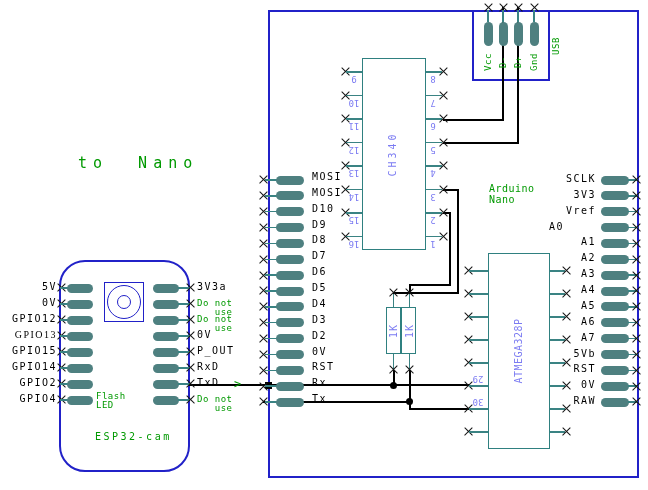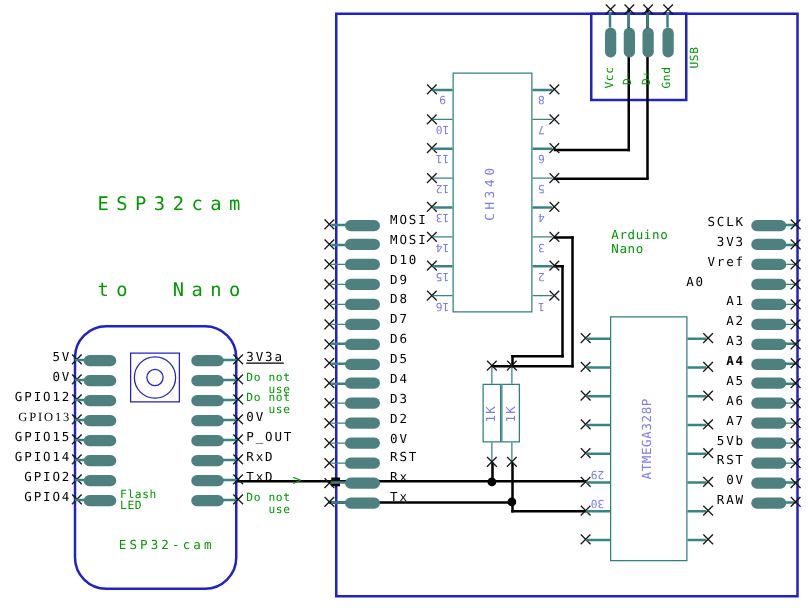--- a/index.html
+++ b/index.html
@@ -36,21 +36,20 @@
   .box-blue{position:absolute;border:2px solid #2121c8;box-sizing:border-box;}
   .box-teal{position:absolute;border:1.5px solid #2f8080;box-sizing:border-box;background:#fff;}
   .arrow{position:absolute;color:#009900;font-size:12px;line-height:12px;}
 </style>
 </head>
 <body>
 
 <div id="canvas">
 
   <div class="title">
-    <div>ESP32cam</div>
     <div>to  Nano</div>
   </div>
 
   <div class="box-blue" style="left:268px;top:10px;width:371px;height:468px;"></div>
 
   <div class="box-blue" style="left:59px;top:260px;width:131px;height:212px;border-radius:26px;"></div>
   <div class="box-blue" style="left:104px;top:282px;width:40px;height:40px;border-width:1.5px;"></div>
   <div class="box-blue" style="left:107px;top:285px;width:34px;height:34px;border-width:1.5px;border-radius:50%;"></div>
   <div class="box-blue" style="left:117px;top:295px;width:14px;height:14px;border-width:1.5px;border-radius:50%;"></div>
   <div class="lbl green small" style="left:96px;top:392px;">Flash
@@ -126,21 +125,21 @@
     <div class="xmark" style="left: 56.5px; top: 379.5px;"></div>
     <div class="leadh" style="left: 60px; top: 383.25px; width: 8px;"></div>
     <div class="pinh" style="left: 67px; top: 379.5px; width: 26px;"></div>
     <div class="lbl right" style="left: 0px; top: 394px; width: 57px;">GPIO4</div>
     <div class="xmark" style="left: 56.5px; top: 395.5px;"></div>
     <div class="leadh" style="left: 60px; top: 399.25px; width: 8px;"></div>
     <div class="pinh" style="left: 67px; top: 395.5px; width: 26px;"></div>
     <div class="pinh" style="left: 153px; top: 283.5px; width: 26px;"></div>
     <div class="leadh" style="left: 178px; top: 287.25px; width: 12px;"></div>
     <div class="xmark" style="left: 185.5px; top: 283.5px;"></div>
-    <div class="lbl" style="left: 197px; top: 282px; text-decoration: underline;">3V3a</div>
+    <div class="lbl" style="left: 197px; top: 282px;">3V3a</div>
     <div class="pinh" style="left: 153px; top: 299.5px; width: 26px;"></div>
     <div class="leadh" style="left: 178px; top: 303.25px; width: 12px;"></div>
     <div class="xmark" style="left: 185.5px; top: 299.5px;"></div>
     <div class="lbl green small" style="left: 197px; top: 299px;">Do not
    use</div>
     <div class="pinh" style="left: 153px; top: 315.5px; width: 26px;"></div>
     <div class="leadh" style="left: 178px; top: 319.25px; width: 12px;"></div>
     <div class="xmark" style="left: 185.5px; top: 315.5px;"></div>
     <div class="lbl green small" style="left: 197px; top: 315px;">Do not
    use</div>
@@ -246,21 +245,21 @@
     <div class="leadh" style="left: 628px; top: 242.65px; width: 10px;"></div>
     <div class="xmark" style="left: 631.5px; top: 238.9px;"></div>
     <div class="lbl right" style="left: 538px; top: 253.3px; width: 58px;">A2</div>
     <div class="pinh" style="left: 601px; top: 254.8px; width: 28px;"></div>
     <div class="leadh" style="left: 628px; top: 258.55px; width: 10px;"></div>
     <div class="xmark" style="left: 631.5px; top: 254.8px;"></div>
     <div class="lbl right" style="left: 538px; top: 269.2px; width: 58px;">A3</div>
     <div class="pinh" style="left: 601px; top: 270.7px; width: 28px;"></div>
     <div class="leadh" style="left: 628px; top: 274.45px; width: 10px;"></div>
     <div class="xmark" style="left: 631.5px; top: 270.7px;"></div>
-    <div class="lbl right" style="left: 538px; top: 285px; width: 58px; font-weight: bold;">A4</div>
+    <div class="lbl right" style="left: 538px; top: 285px; width: 58px;">A4</div>
     <div class="pinh" style="left: 601px; top: 286.5px; width: 28px;"></div>
     <div class="leadh" style="left: 628px; top: 290.25px; width: 10px;"></div>
     <div class="xmark" style="left: 631.5px; top: 286.5px;"></div>
     <div class="lbl right" style="left: 538px; top: 300.9px; width: 58px;">A5</div>
     <div class="pinh" style="left: 601px; top: 302.4px; width: 28px;"></div>
     <div class="leadh" style="left: 628px; top: 306.15px; width: 10px;"></div>
     <div class="xmark" style="left: 631.5px; top: 302.4px;"></div>
     <div class="lbl right" style="left: 538px; top: 316.7px; width: 58px;">A6</div>
     <div class="pinh" style="left: 601px; top: 318.2px; width: 28px;"></div>
     <div class="leadh" style="left: 628px; top: 321.95px; width: 10px;"></div>

